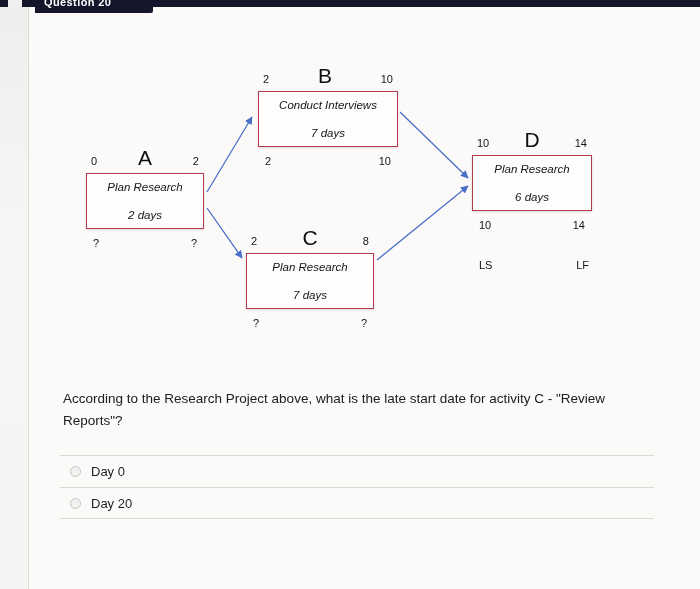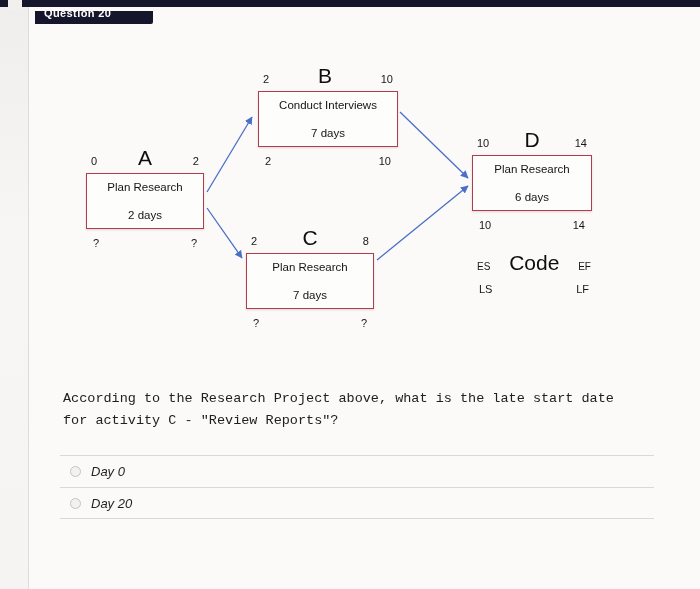--- a/index.html
+++ b/index.html
@@ -15,60 +15,60 @@
     background:linear-gradient(180deg,#f0eeec 0%,#f8f6f4 40%,#f6f4f2 100%);
   }
   .content-panel {
     position:absolute; left:28px; top:0; right:0; bottom:0;
     background:#fbfaf8; border-left:1px solid #dedcd9;
   }
   
   .topbar { position:absolute; top:0; left:0; width:700px; height:7px; background:#15152c; z-index:5; }
   .corner-gap { position:absolute; top:0; left:8px; width:14px; height:10px; background:#f2f0ee; z-index:6; }
   .question-tab {
-    position:absolute; top:11px; left:35px; width:118px; height:13px;
+    position:absolute; top:0; left:35px; width:118px; height:13px;
     background:#15152c; overflow:hidden; color:#ffffff;
     font-size:11px; font-weight:bold; padding-left:9px; z-index:6;
     border-radius:0 0 2px 0;
   }
   .question-tab span { position:relative; top:-4px; display:block; letter-spacing:.4px; white-space:nowrap; }
 
   
   .arrows { position:absolute; left:0; top:0; width:700px; height:589px; z-index:1; }
   .node { position:absolute; z-index:2; }
   .node-top {
     display:flex; justify-content:space-between; align-items:baseline;
     padding:0 5px; margin-bottom:3px;
   }
   .node-top .es, .node-top .ef { font-size:11px; color:#161616; }
   .node-top .letter { font-size:21px; color:#0e0e0e; }
   .node-box {
     border:1.4px solid var(--box-border,#b43a4e);
     background:rgba(255,255,255,.55);
     box-shadow:0 1px 2px rgba(80,60,60,.18);
     height:56px; display:flex; flex-direction:column; justify-content:space-between;
-    text-align:center; padding:7px 3px; font-size:11.5px; color:#141414;
+    text-align:center; padding:7px 3px; font-size:11.5px; color:#141414;font-style:italic;
   }
   .node-bottom {
     display:flex; justify-content:space-between;
     padding:0 7px; margin-top:8px; font-size:11px; color:#161616;
   }
   .legend .node-top .es, .legend .node-top .ef { font-size:10px; }
   .legend .node-top .letter { font-size:21px; }
 
   
   .question-text {
     position:absolute; left:63px; top:388px; width:556px;
-    font-size:13.5px; line-height:1.6; color:#202020; z-index:2;font-family:Liberation Mono, monospace;
+    font-size:13.5px; line-height:1.6; color:#202020; z-index:2;
   }
   .options { position:absolute; left:60px; top:455px; width:594px; z-index:2; }
   .option {
     display:flex; align-items:center; gap:10px;
     height:32px; border-top:1px solid #dbd9d6; padding-left:10px;
-    font-size:13px; color:#1f1f1f; cursor:pointer;font-style:italic;
+    font-size:13px; color:#1f1f1f; cursor:pointer;
   }
   .option:last-child { border-bottom:1px solid #dbd9d6; }
   .radio {
     width:11px; height:11px; border-radius:50%;
     border:1.5px solid #c6c4c1; background:#f3f1ef; flex:0 0 auto;
   }
 </style>
 </head>
 <body>
 
@@ -151,25 +151,20 @@
       <div>Plan Research</div>
       <div>6 days</div>
     </div>
     <div class="node-bottom">
       <span>10</span>
       <span>14</span>
     </div>
   </div>
 
   <div class="node legend" style="left:472px; top:251px; width:124px;">
-    <div class="node-top">
-      <span class="es">ES</span>
-      <span class="letter">Code</span>
-      <span class="ef">EF</span>
-    </div>
     <div class="node-bottom">
       <span>LS</span>
       <span>LF</span>
     </div>
   </div>
 
   <div class="question-text">According to the Research Project above, what is the late start date for activity C - "Review Reports"?</div>
 
   <div class="options">
     <div class="option">

